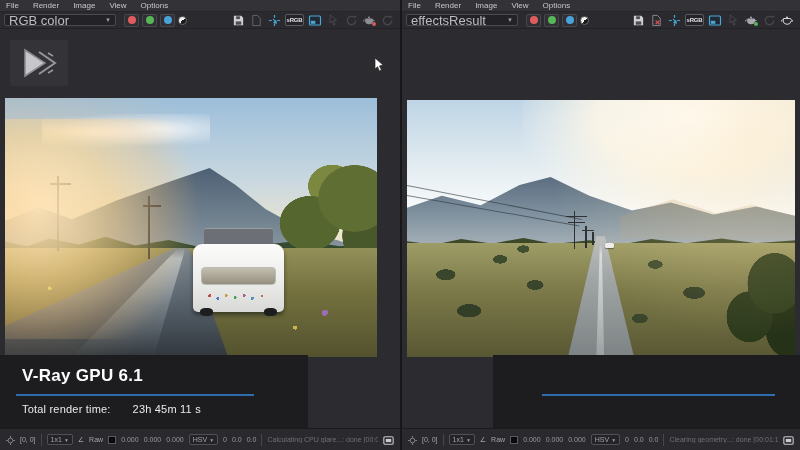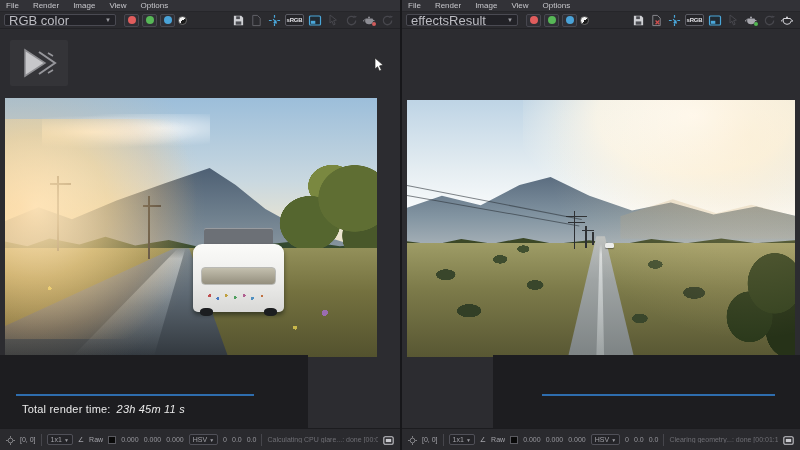--- a/index.html
+++ b/index.html
@@ -122,21 +122,21 @@
   #band-right{right:0;top:325px;width:307px;}
   .band .title{position:absolute;top:11px;font-size:17px;font-weight:bold;color:#fdfdfd;letter-spacing:.3px;}
   #band-left .title{left:22px;}
   #band-right .title{right:25px;}
   .band .underline{position:absolute;top:39px;height:2px;}
   #band-left .underline{left:16px;width:238px;}
   #band-right .underline{right:25px;width:233px;}
   .band .rtime{position:absolute;top:48px;font-size:11px;color:#eaeaea;letter-spacing:.2px;}
   #band-left .rtime{left:22px;}
   #band-right .rtime{right:28px;}
-  #band-left .rt-val{margin-left:6px;font-style:italic;}
+  #band-left .rt-val{margin-left:22px;}
   #band-right .rt-val{margin-left:3px;}
 
   
   .statusbar{position:absolute;left:0;right:0;bottom:0;height:22px;background:#2a2a2e;border-top:1px solid #1c1c1f;display:flex;align-items:center;gap:5px;padding:0 6px;}
   .sb-text{font-size:7px;color:#a2a2a8;white-space:nowrap;}
   .sb-num{font-size:7px;color:#96969c;white-space:nowrap;}
   .sb-div{width:1px;height:12px;background:#46464c;}
   .sb-box{height:11px;border:1px solid #505058;border-radius:2px;background:#242428;display:flex;align-items:center;gap:2px;padding:0 3px;}
   .sb-box .caret{font-size:5px;color:#9a9aa0;}
   .sb-swatch{width:8px;height:8px;background:#0a0a0a;border:1px solid #5a5a60;}
@@ -261,20 +261,21 @@
             <div class="van-stickers"></div>
           </div>
           <div class="van-wheel w1"></div>
           <div class="van-wheel w2"></div>
         </div>
         <div class="l-sunglow"></div>
         <div class="l-warm"></div>
       </div>
 
       <div class="band" id="band-left">
+        <div class="title">V-Ray GPU 6.1</div>
         <div class="underline" style="background: rgb(46, 109, 174);"></div>
         <div class="rtime">
           <span class="rt-label">Total render time:</span><span class="rt-val">23h 45m 11 s</span>
         </div>
       </div>
 
       <div class="cursor">
         <svg width="10" height="14" viewBox="0 0 10 14">
             <path d="M1 0v11l2.6-2.3L5.4 13l2-1-1.9-4.1L9 7z" fill="#ffffff" stroke="#2a2a2a" stroke-width=".7"></path>
           </svg>

